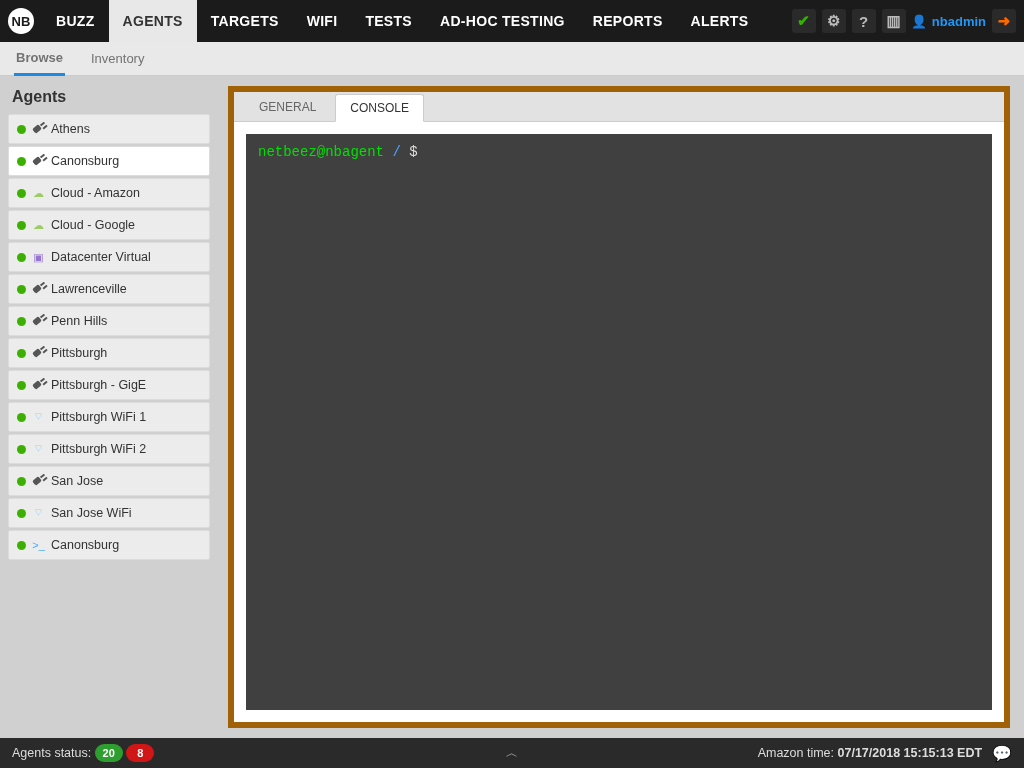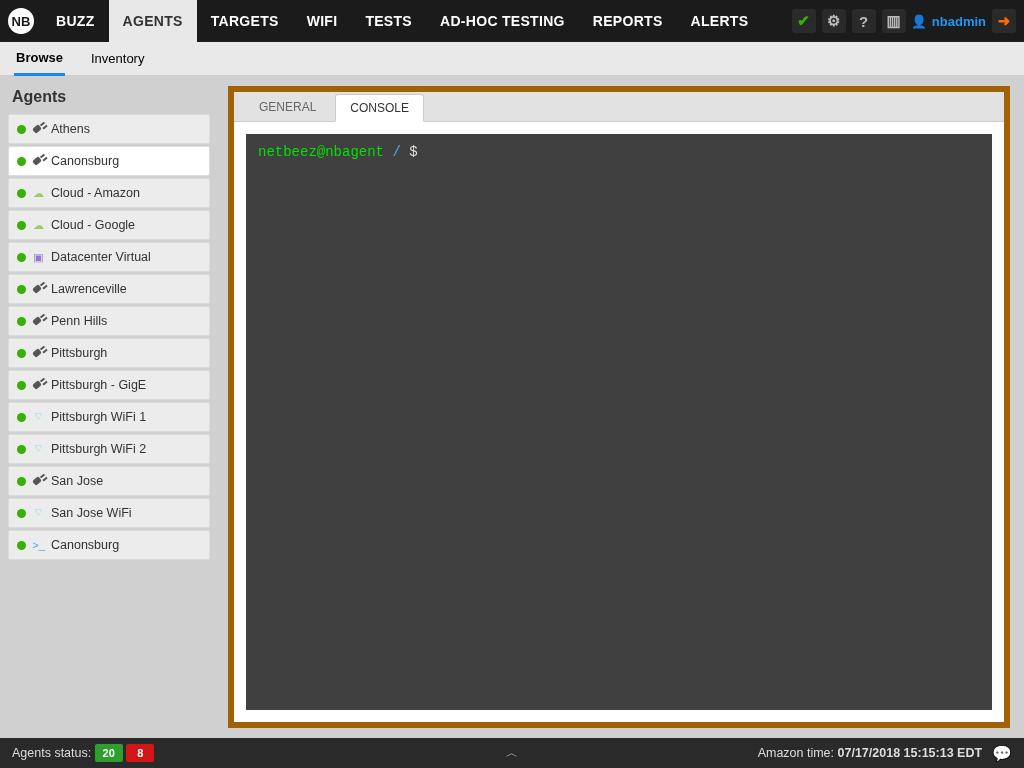--- a/index.html
+++ b/index.html
@@ -35,21 +35,21 @@
   }
   .tool.ok{color:#38b000;}
   .user { color:#2196f3; font-size:13px; display:flex;align-items:center;gap:4px;cursor:pointer;}
   .logout{color:#ff6a00;}
 
   
   .subnav {
     height:34px; background:#e9e9e9; border-bottom:1px solid #ccc;
     display:flex; align-items:center; padding:0 14px; gap:24px; font-size:13px;
   }
-  .subnav a{ color:#000000; text-decoration:none; padding:8px 2px; cursor:pointer;}
+  .subnav a{ color:#737373; text-decoration:none; padding:8px 2px; cursor:pointer;}
   .subnav a.current{ border-bottom:3px solid #1e88e5; font-weight:bold;}
 
   
   .body {
     display:flex; height: calc(768px - 42px - 34px - 30px);
   }
   .sidebar {
     width:218px; padding:8px; 
   }
   .sidebar h2{ font-size:16px; color:#333; margin:4px 4px 8px 4px;}
@@ -89,21 +89,21 @@
     flex:1; margin:12px; background:#404040; padding:10px 12px; font-family:"Courier New",monospace;
     font-size:14px; overflow:auto; color:#ddd;
   }
   .c-user{color:#00e000;} .c-path{color:#4aa3ff;} .c-prompt{color:#ddd;}
 
   
   .status{
     position:fixed;left:0;right:0;bottom:0;height:30px;background:#2a2a2a;color:#ddd;
     display:flex;align-items:center;padding:0 12px;font-size:12.5px;
   }
-  .pill{display:inline-flex;align-items:center;justify-content:center;min-width:28px;height:18px;border-radius:2px;color:#fff;font-weight:bold;font-size:11px;padding:0 6px;}
+  .pill{display:inline-flex;align-items:center;justify-content:center;min-width:28px;height:18px;border-radius:9px;color:#fff;font-weight:bold;font-size:11px;padding:0 6px;}
   .pill.green{background:#2e9e2e;} .pill.red{background:#d01616;}
   .status .center{position:absolute;left:50%;transform:translateX(-50%);color:#aaa;cursor:pointer;}
   .status .right{margin-left:auto;display:flex;align-items:center;gap:10px;}
   .chat{color:#888;font-size:16px;cursor:pointer;}
 </style>
 </head>
 <body>
 
 <div class="topnav">
   <div class="logo">

